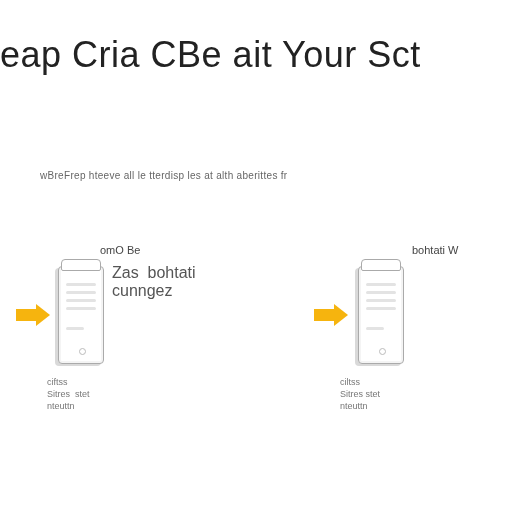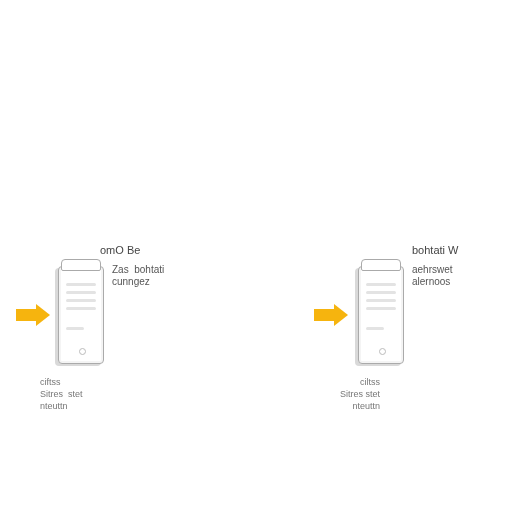--- a/index.html
+++ b/index.html
@@ -6,24 +6,24 @@
   .page{position:relative;width:512px;height:512px}
   .title{position:absolute;left:0;top:34px;font-size:36px;font-weight:400;letter-spacing:.5px;color:#222;white-space:nowrap}
   .subtitle{position:absolute;left:40px;top:170px;font-size:10px;color:#666;letter-spacing:.3px;white-space:nowrap;filter:blur(.6px)}
   .row{position:absolute;left:0;top:260px;width:512px;height:180px}
   .block{position:absolute;top:0;width:210px;height:160px}
   .block.left{left:20px}
   .block.right{left:300px}
   .captop{position:absolute;top:-16px;font-size:11px;color:#444;filter:blur(.5px)}
   .block.left .captop{left:80px}
   .block.right .captop{left:112px}
-  .caplines{position:absolute;top:4px;font-size:10px;line-height:12px;color:#555;filter:blur(.6px)}
+  .caplines{position:absolute;top:4px;font-size:16px;line-height:18px;color:#555;filter:blur(.6px)}
   .block.left .caplines{left:92px}
   .block.right .caplines{left:112px}
-  .footer{position:absolute;left:20px;top:116px;font-size:9px;line-height:12px;color:#777;filter:blur(.7px)}
+  .footer{position:absolute;left:27px;top:116px;font-size:9px;line-height:12px;color:#777;filter:blur(.7px)}
   .block.right .footer{left:40px}
   
   .device{position:absolute;top:0;width:46px;height:110px}
   .block.left .device{left:38px}
   .block.right .device{left:58px}
   .dev-body{position:absolute;left:0;top:6px;width:44px;height:96px;border:1px solid #aaa;border-radius:4px;background:#fff;
     box-shadow:inset 0 0 0 2px #f4f4f4, -3px 2px 0 0 #d9d9d9;}
   .dev-top{position:absolute;left:3px;top:-1px;width:38px;height:10px;border:1px solid #aaa;border-radius:4px 4px 2px 2px;background:#fff}
   .dev-line{position:absolute;left:7px;width:30px;height:3px;background:#e3e3e3;border-radius:2px}
   .dev-dot{position:absolute;left:20px;bottom:8px;width:5px;height:5px;border:1px solid #bbb;border-radius:50%}
@@ -31,20 +31,22 @@
   .arrow{position:absolute;top:44px;width:36px;height:22px}
   .block.left .arrow{left:-4px}
   .block.right .arrow{left:14px}
   .arrow .shaft{position:absolute;left:0;top:5px;width:20px;height:12px;background:#f6b40e}
   .arrow .head{position:absolute;left:20px;top:0;width:0;height:0;border-top:11px solid transparent;border-bottom:11px solid transparent;border-left:14px solid #f6b40e}
 </style>
 </head>
 <body>
 <div class="page">
 
+  <div class="title">eap Cria CBe ait Your Sct</div>
+  <div class="subtitle">wBreFrep  hteeve  all  le tterdisp  les  at   alth aberittes  fr</div>
 
   <div class="row">
 
     <div class="block left">
       <div class="arrow">
         <div class="shaft"></div>
           <div class="head"></div>
       </div>
       <div class="device">
         <div class="dev-body">
@@ -75,21 +77,19 @@
           <div class="dev-line" style="top:16px"></div>
           <div class="dev-line" style="top:24px"></div>
           <div class="dev-line" style="top:32px"></div>
           <div class="dev-line" style="top:40px"></div>
           <div class="dev-line" style="top:60px;width:18px"></div>
           <div class="dev-dot"></div>
         </div>
         <div class="dev-top"></div>
       </div>
       <div class="captop">bohtati  W</div>
-      <div class="caplines" style="white-space: pre;">aehrswet
-alernoos</div>
-      <div class="footer" style="white-space: pre; text-align: right;">ciltss
+      <div class="footer" style="white-space: pre;">ciltss
 Sitres stet
 nteuttn</div>
     </div>
 
   </div>
 </div>
 
 </body></html>

